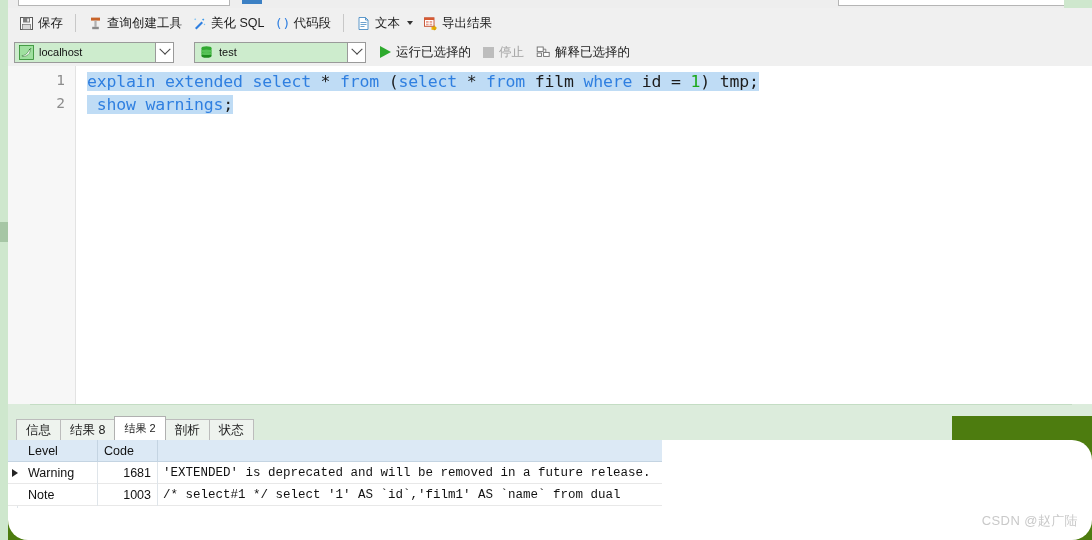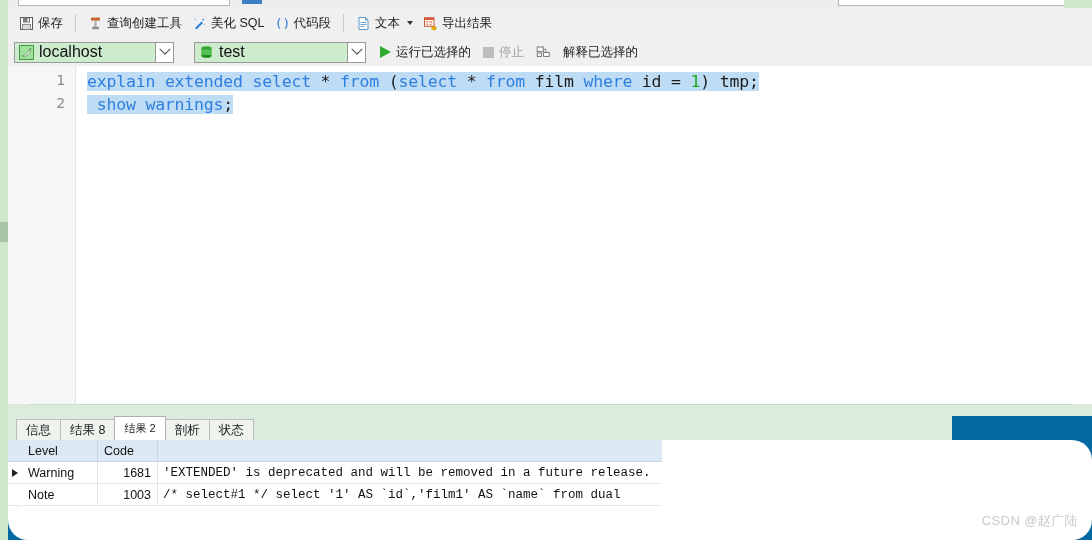--- a/index.html
+++ b/index.html
@@ -16,21 +16,21 @@
     color: #1a1a1a;
     position: relative;
     -webkit-font-smoothing: antialiased;
   }
 
   
   .app {
     position: absolute;
     left: 0; top: 0;
     width: 1092px; height: 540px;
-    background: #0369a1;
+    background: #4d7c0f;
   }
 
   
   .left-rail {
     position: absolute;
     left: 0; top: 0;
     width: 8px; height: 540px;
     background: #cee7cd;
     z-index: 5;
   }
@@ -131,21 +131,21 @@
     background: #cdeccd;
     border: 1px solid #9a9a9a;
     display: flex;
     align-items: center;
     box-sizing: border-box;
     margin-right: 8px;
   }
   .combo .cval {
     flex: 1 1 auto;
     padding-left: 5px;
-    font-size: 16px;
+    font-size: 11px;
     color: #111;
     white-space: nowrap;
     overflow: hidden;
   }
   .combo .cbtn {
     width: 17px;
     height: 19px;
     background: #ffffff;
     border-left: 1px solid #9a9a9a;
     display: flex;
@@ -492,21 +492,21 @@
 
     <div class="runitem">
       <span class="ico">
         <svg width="15" height="15" viewBox="0 0 15 15">
           <rect x="1.2" y="2" width="6" height="4.4" fill="#ffffff" stroke="#6b6b6b" stroke-width="0.9"></rect>
           <rect x="7.6" y="7.4" width="5.6" height="4" fill="#ffffff" stroke="#6b6b6b" stroke-width="0.9"></rect>
           <rect x="1.2" y="8" width="4.2" height="3.4" fill="#ffffff" stroke="#6b6b6b" stroke-width="0.9"></rect>
           <path d="M7.2 4.2 H9.8 V7.4" fill="none" stroke="#6b6b6b" stroke-width="0.8"></path>
         </svg>
       </span>
-      <span style="margin-left:12px;">解释已选择的</span>
+      <span style="margin-left:4px;">解释已选择的</span>
     </div>
 
   </div>
 
   <div class="editor">
     <div class="gutter">
       <div class="ln" style="top:6px;">1</div>
       <div class="ln" style="top:29px;">2</div>
     </div>
     <div class="code">

